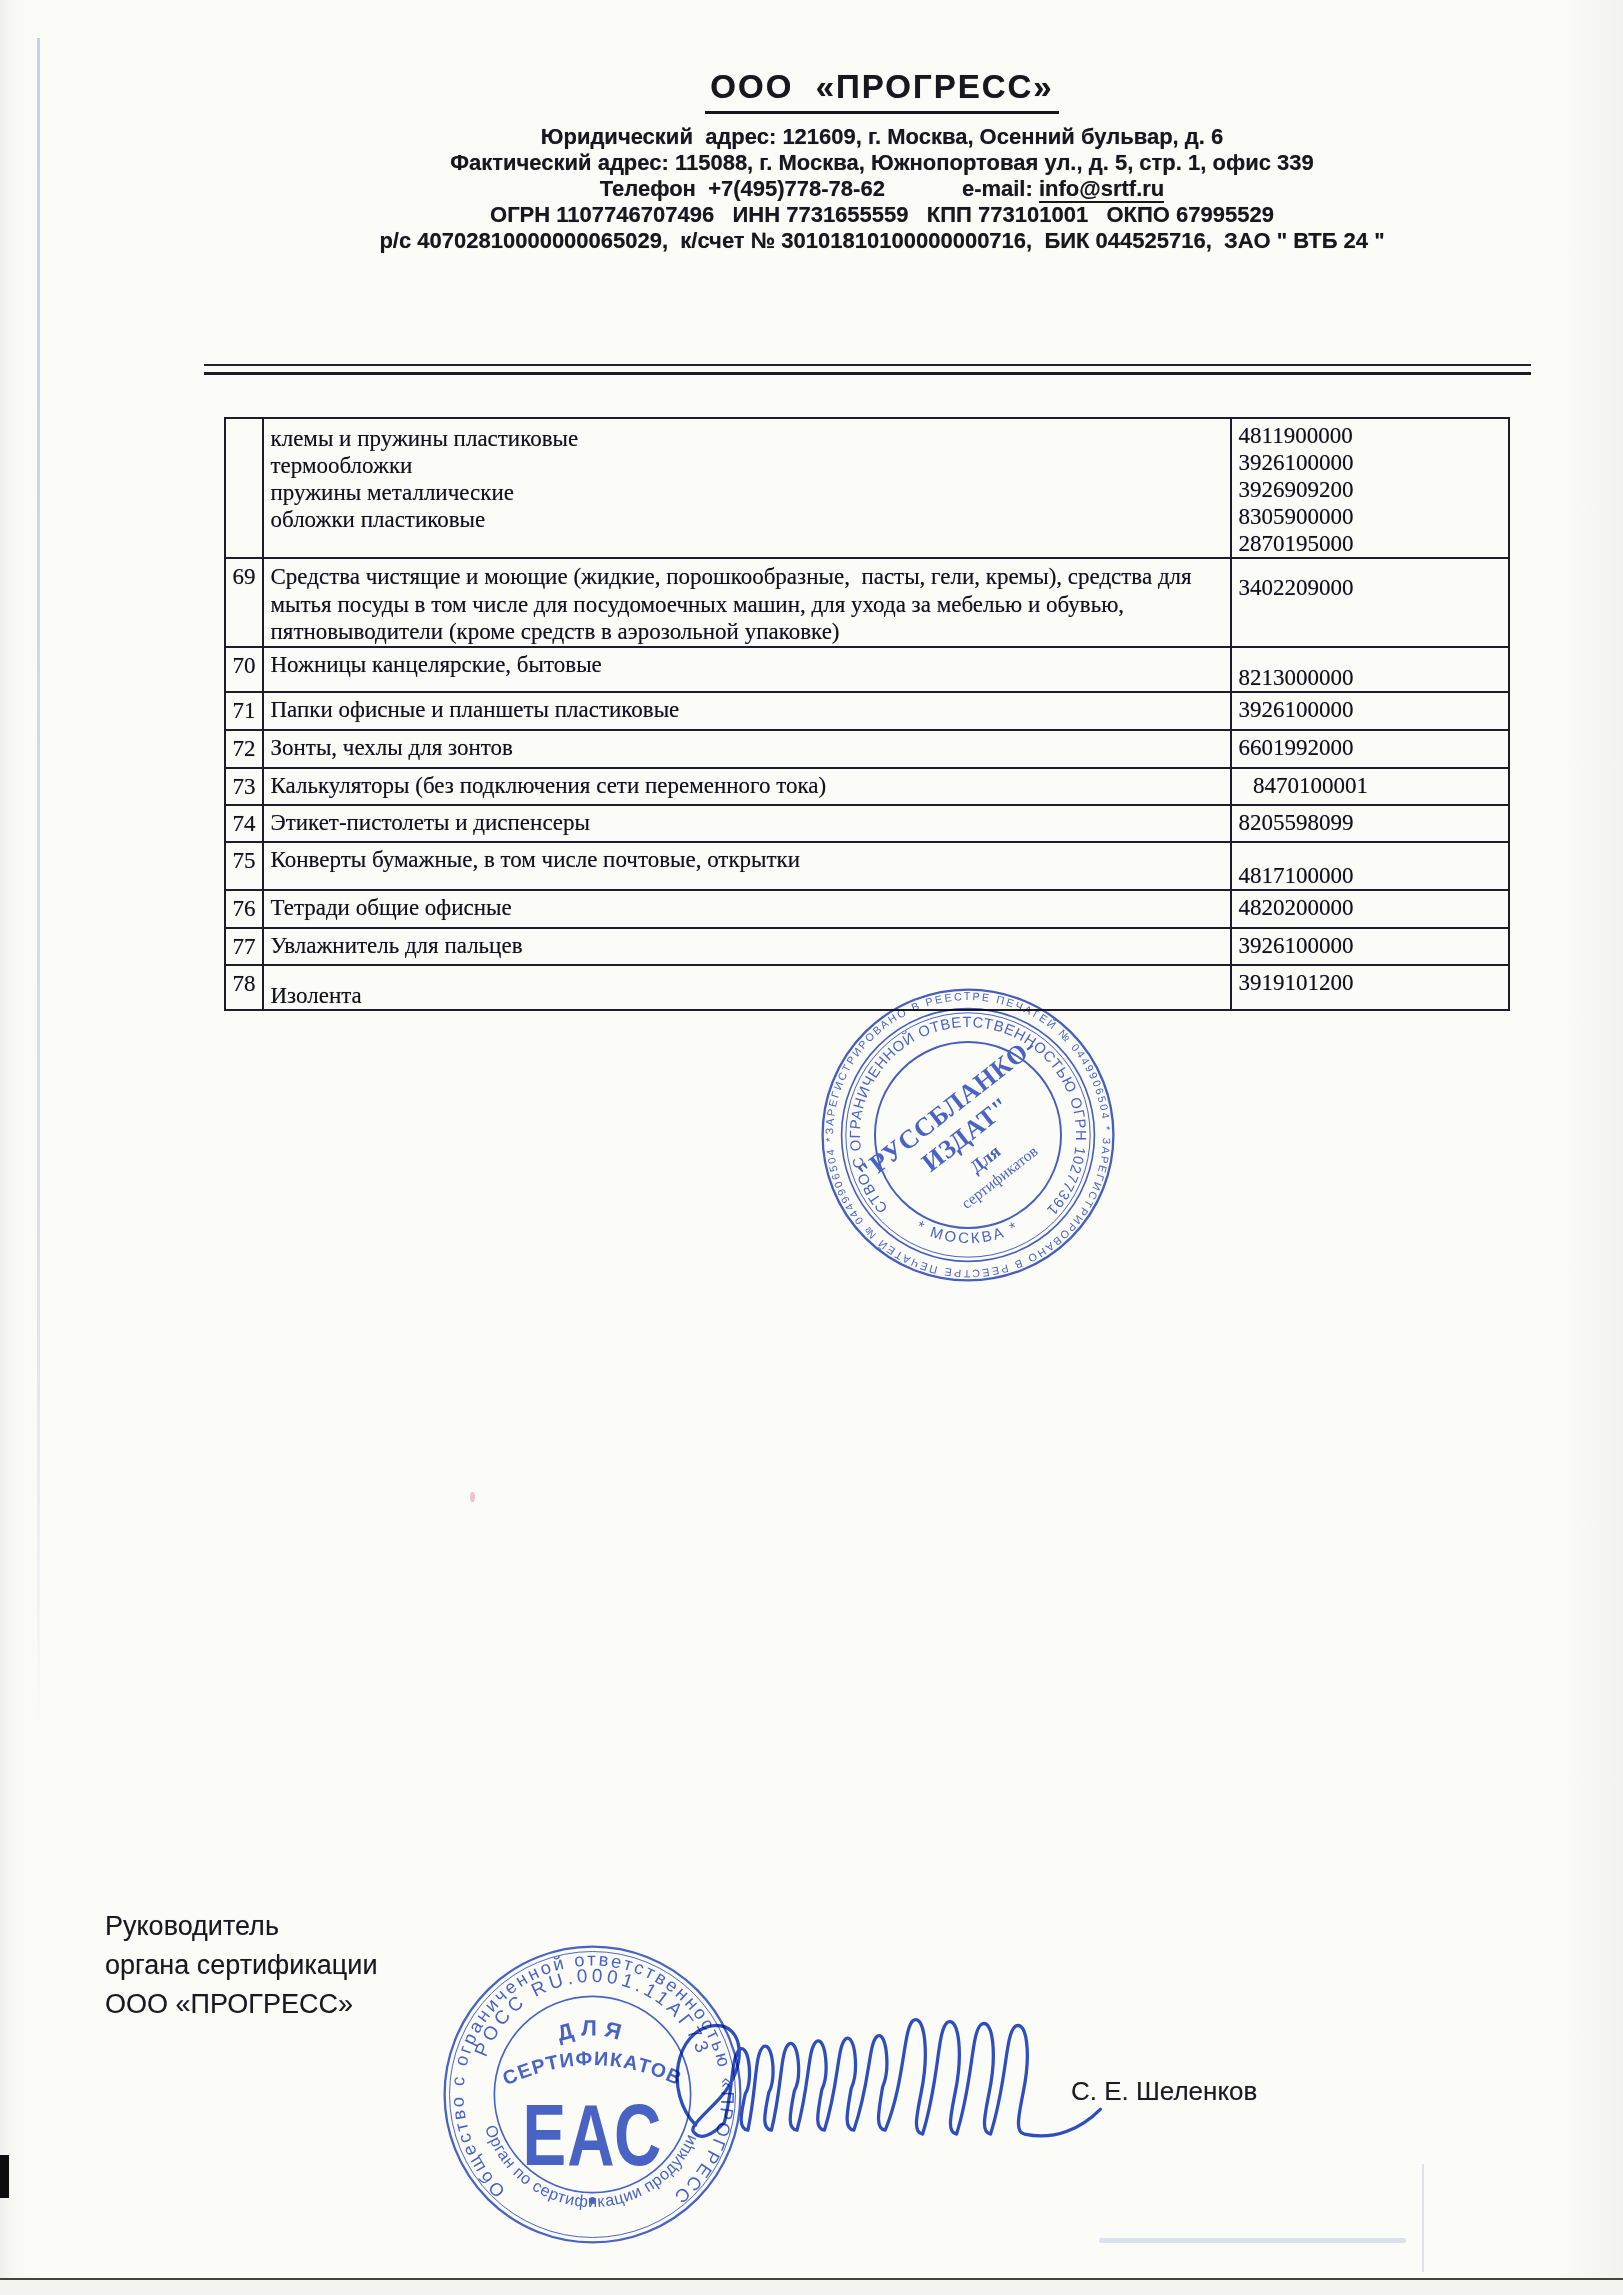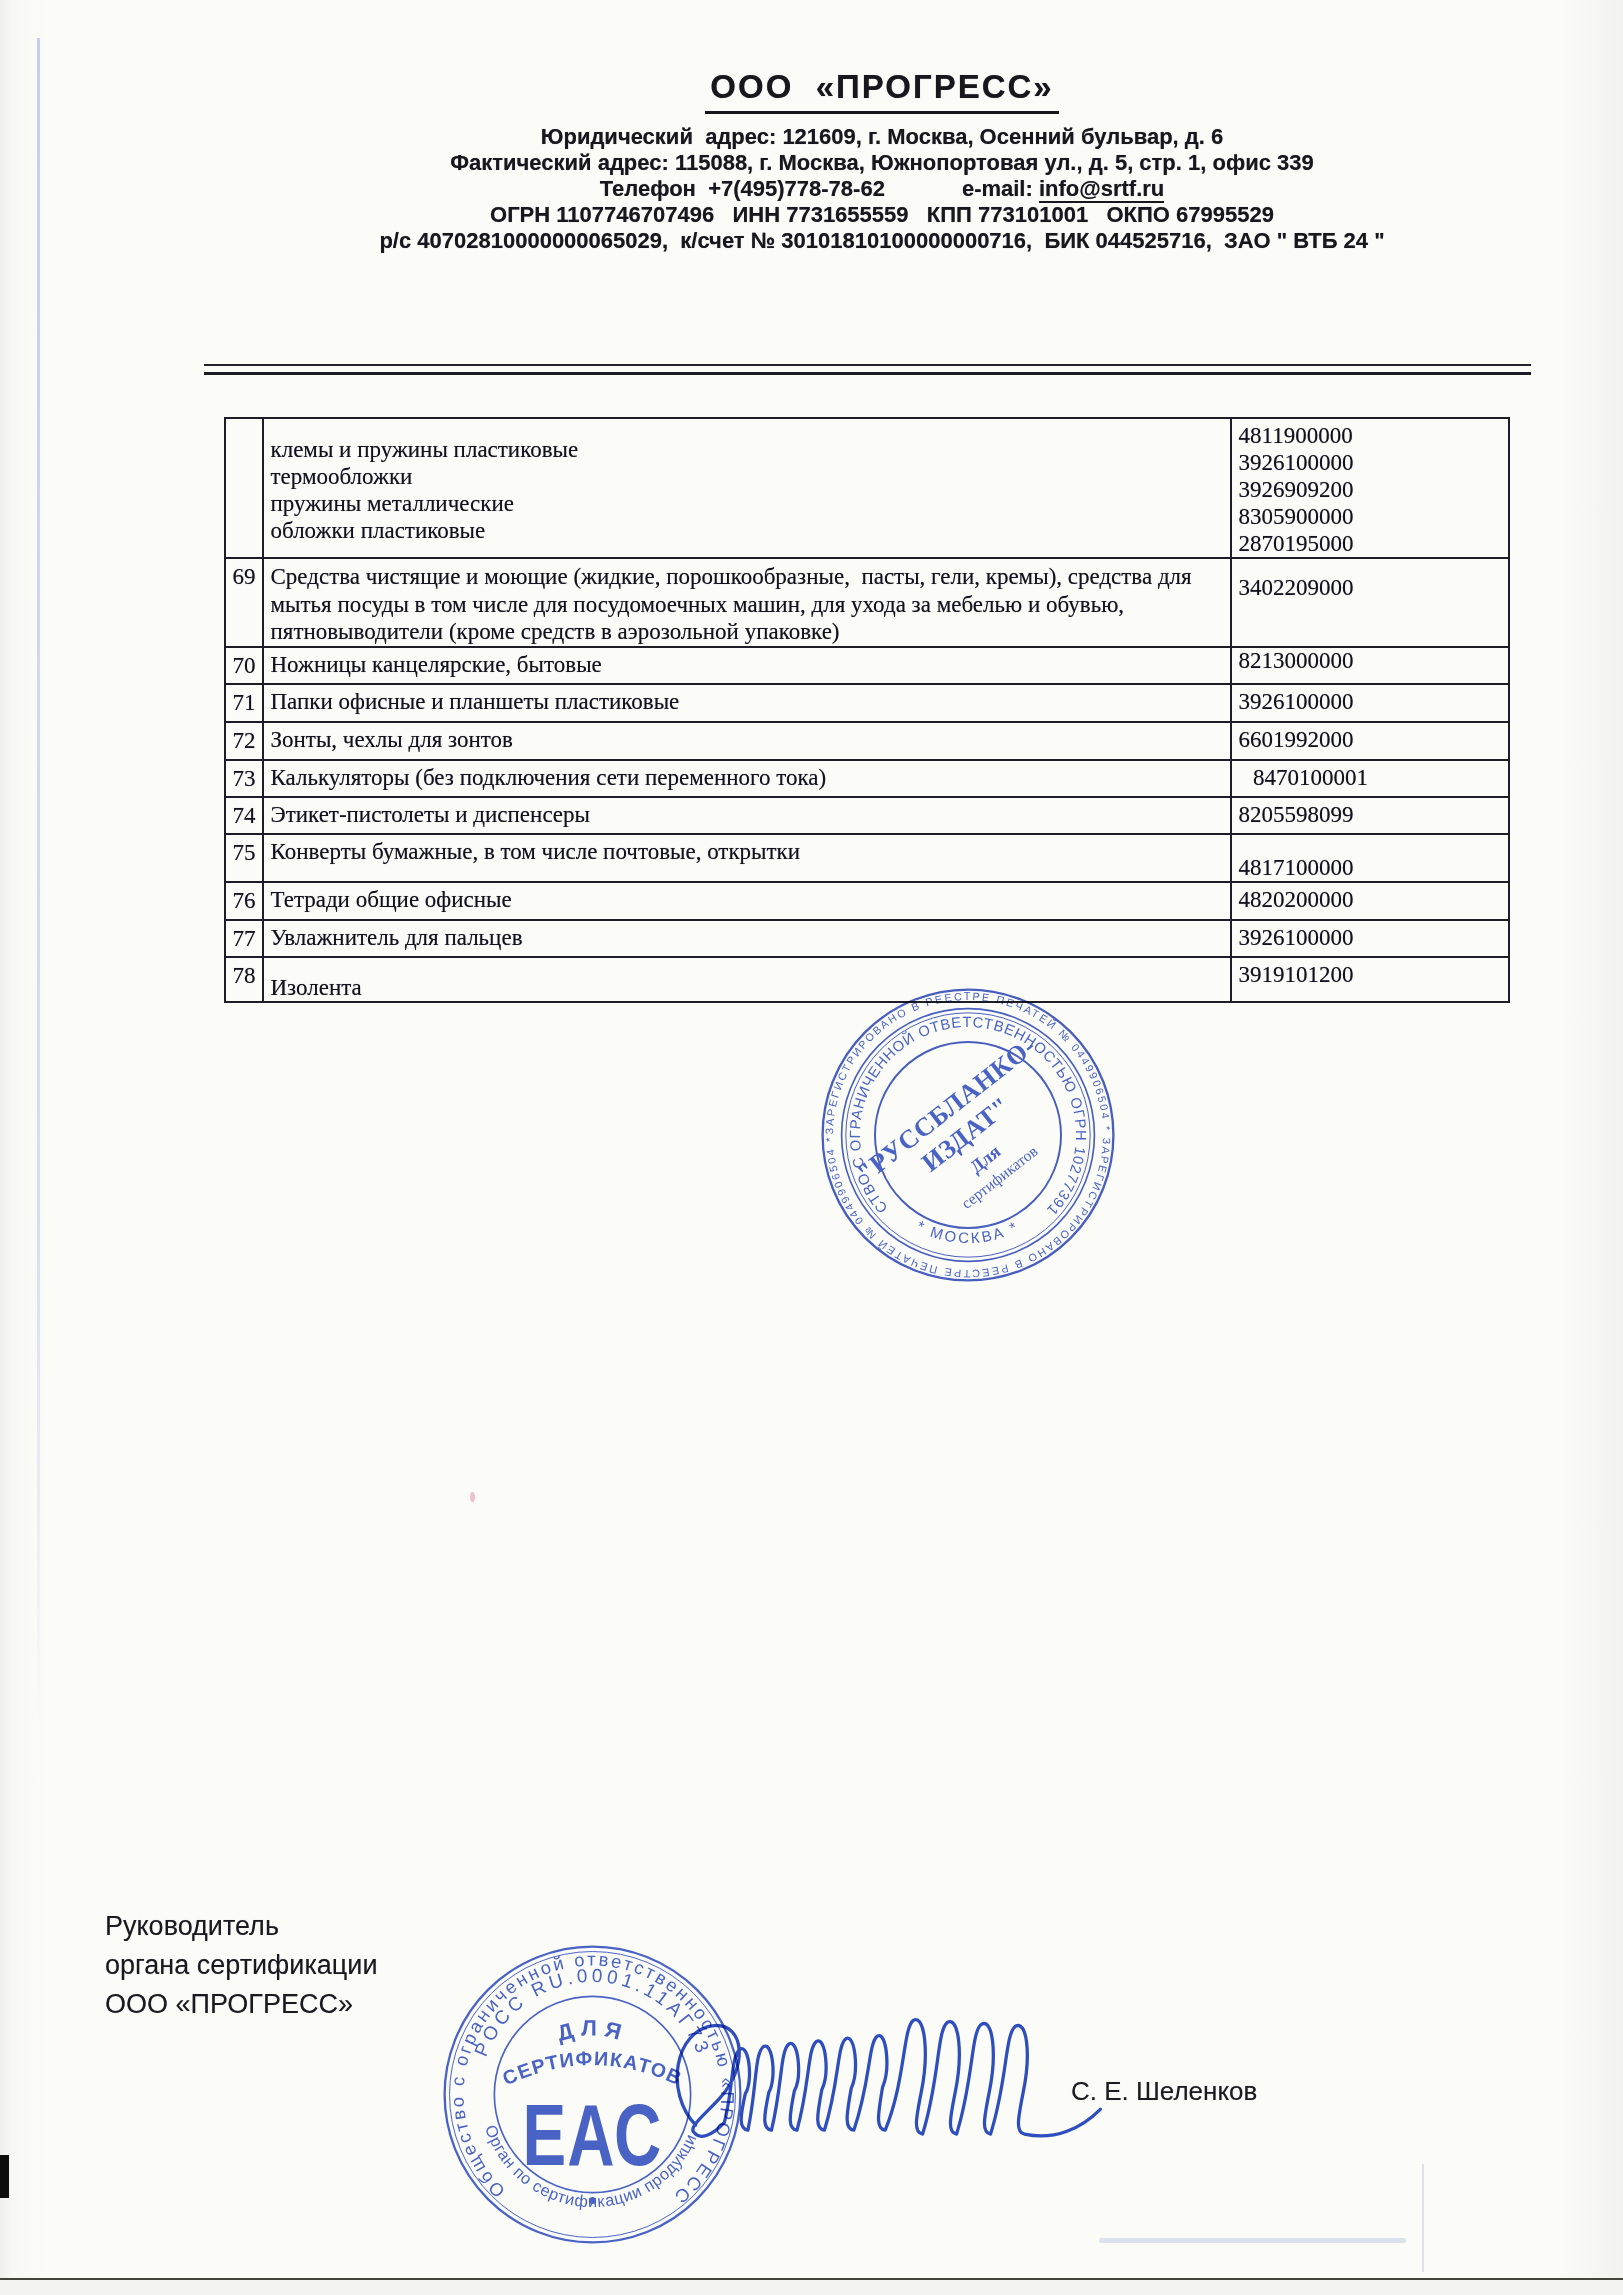--- a/index.html
+++ b/index.html
@@ -75,21 +75,21 @@
 
   <table class="goods">
     <colgroup>
         <col style="width:38px">
         <col style="width:968px">
         <col style="width:278px">
       </colgroup>
     <tbody id="goods-body">
         <tr style="height: 137px;">
           <td class="num"></td>
-          <td class="desc" style="padding-top: 17px; font-family: Liberation Serif, serif;">
+          <td class="desc" style="padding-top: 6px; font-family: Liberation Serif, serif;">
             <div class="ln" style="line-height: 27px;">клемы и пружины пластиковые</div>
             <div class="ln" style="line-height: 27px;">термообложки</div>
             <div class="ln" style="line-height: 27px;">пружины металлические</div>
             <div class="ln" style="line-height: 27px;">обложки пластиковые</div>
           </td>
           <td class="code" style="padding-top: 3.3px;">
             <div class="ln" style="line-height: 27px;">4811900000</div>
             <div class="ln" style="line-height: 27px;">3926100000</div>
             <div class="ln" style="line-height: 27px;">3926909200</div>
             <div class="ln" style="line-height: 27px;">8305900000</div>
@@ -105,21 +105,21 @@
           </td>
           <td class="code" style="padding-top: 15px;">
             <div class="ln" style="line-height: 27.5px;">3402209000</div>
           </td>
         </tr>
         <tr style="height: 37px;">
           <td class="num">70</td>
           <td class="desc" style="padding-top: 4.6px;">
             <div class="ln" style="line-height: 26px;">Ножницы канцелярские, бытовые</div>
           </td>
-          <td class="code" style="padding-top: 0;">
+          <td class="code" style="padding-top: 17px;">
             <div class="ln" style="line-height: 26px;">8213000000</div>
           </td>
         </tr>
         <tr style="height: 38px;">
           <td class="num">71</td>
           <td class="desc" style="padding-top: 4.6px;">
             <div class="ln" style="line-height: 26px;">Папки офисные и планшеты пластиковые</div>
           </td>
           <td class="code" style="padding-top: 4.6px;">
             <div class="ln" style="line-height: 26px;">3926100000</div>

